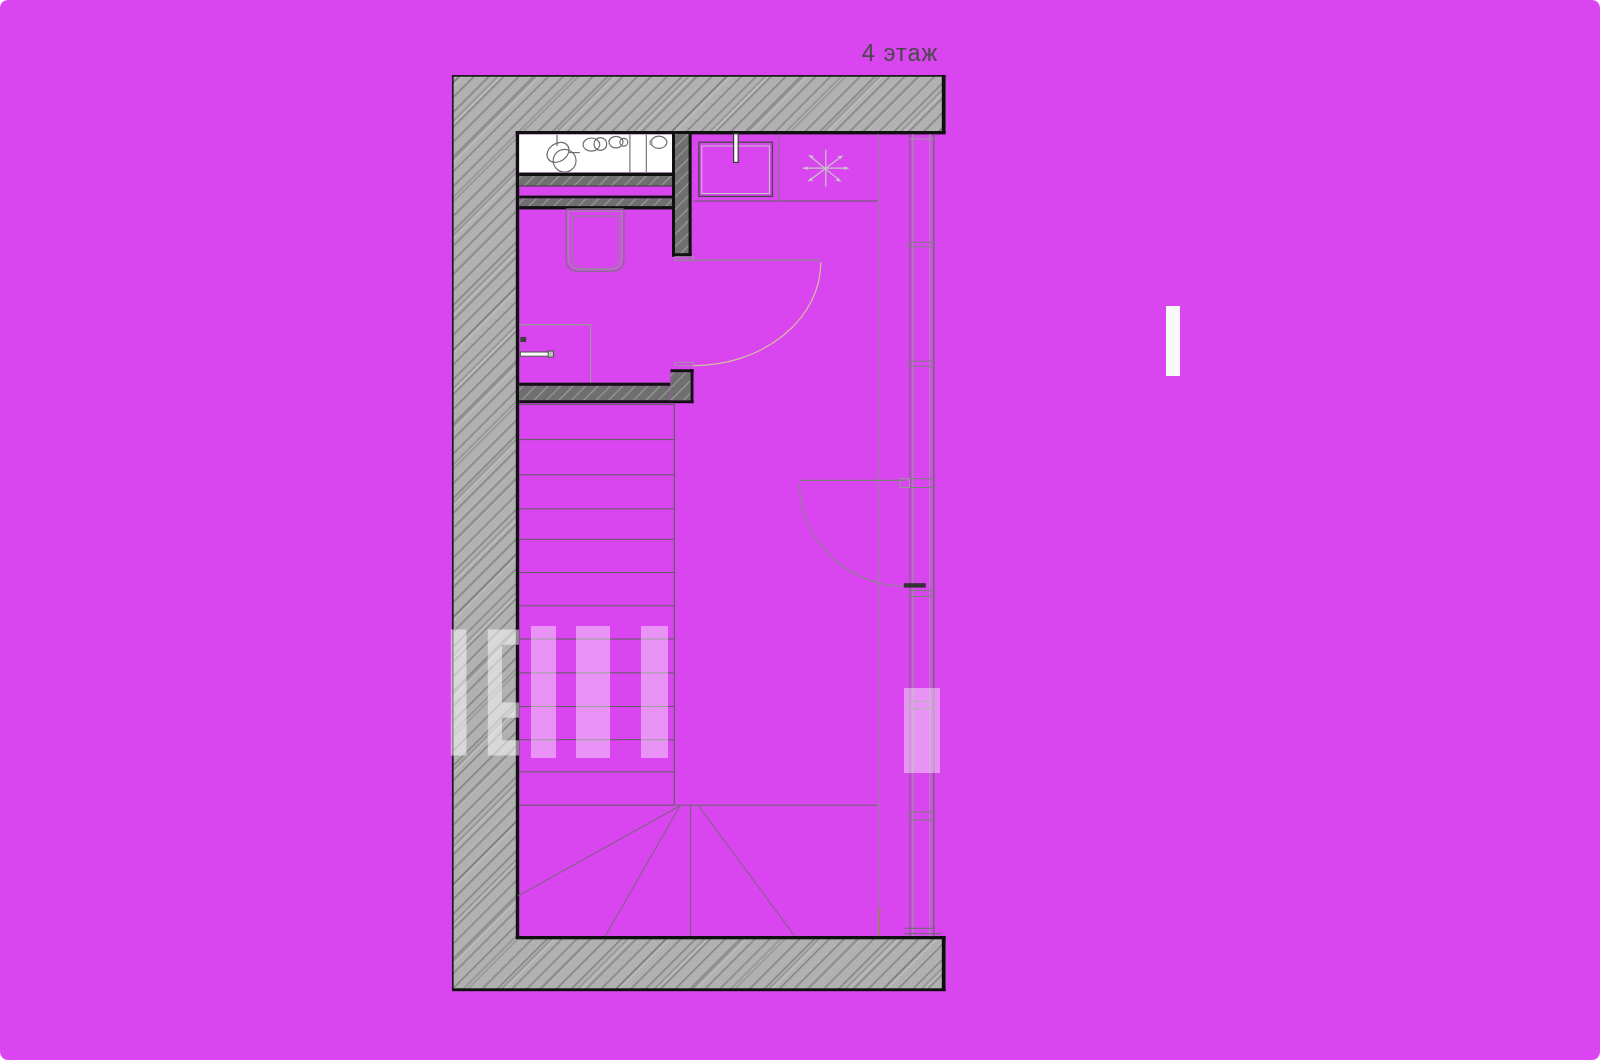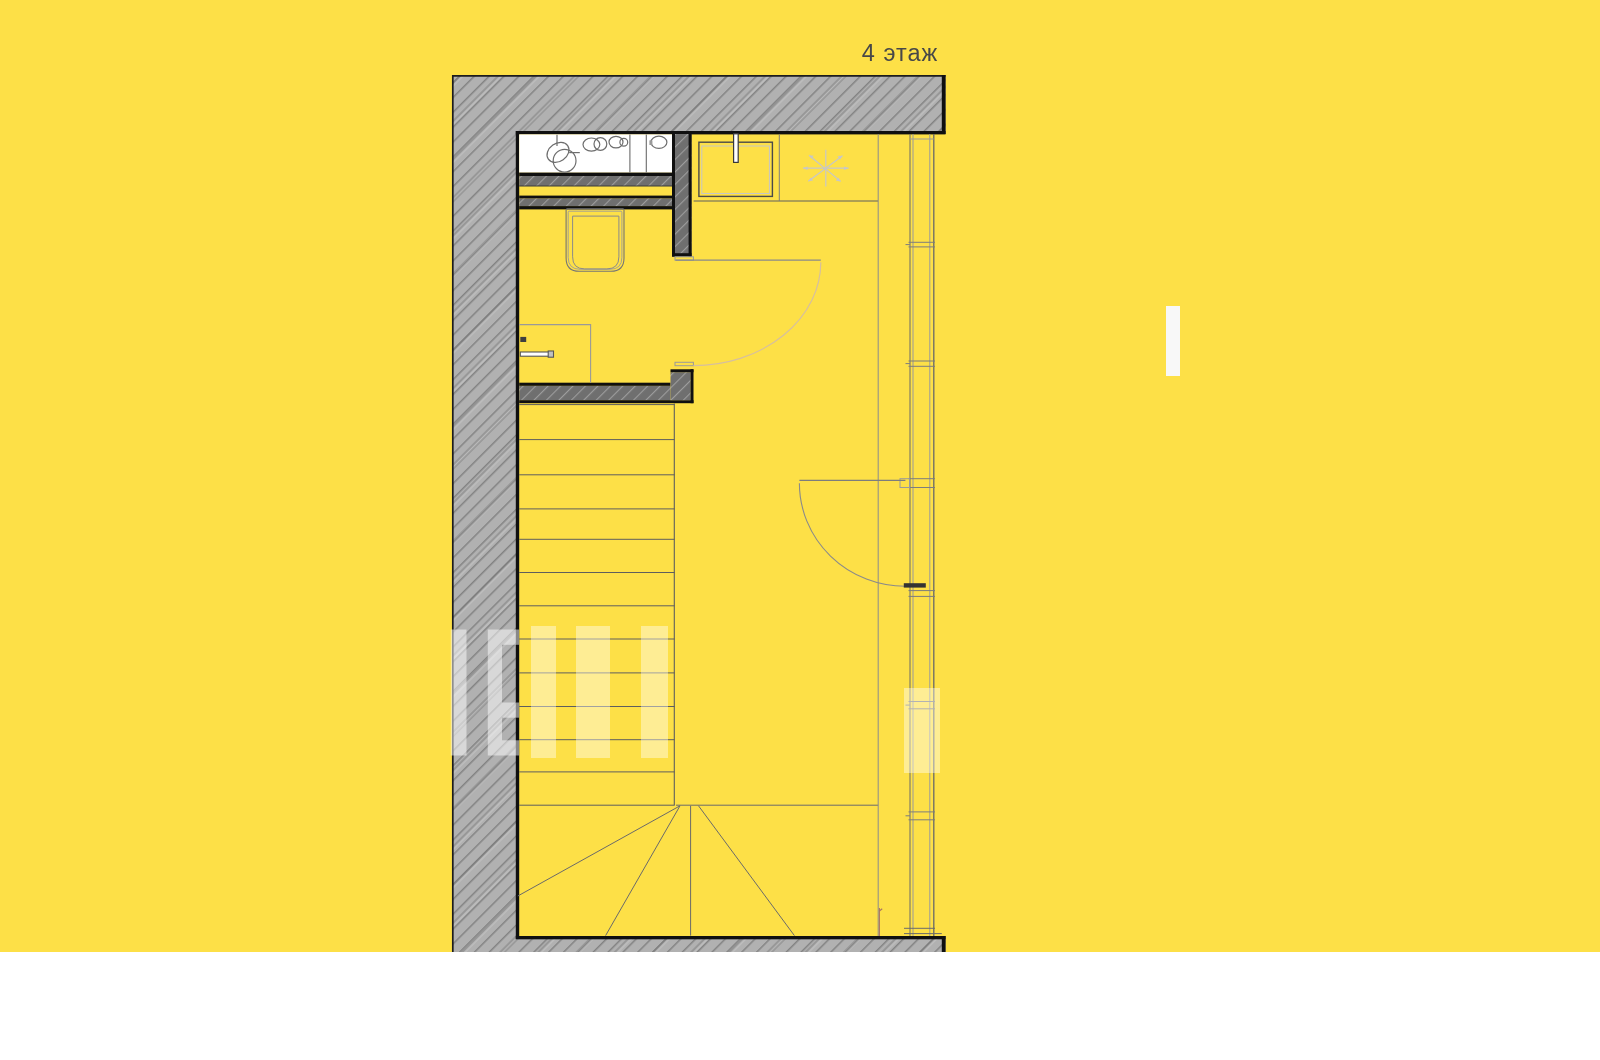--- a/index.html
+++ b/index.html
@@ -1,17 +1,17 @@
 <!DOCTYPE html>
 <html><head>
 <meta charset="utf-8">
 <style>
   html,body{margin:0;padding:0;background:#ffffff;}
-  .page{position:relative;width:1600px;height:952px;background:#fde047;overflow:hidden;
-        font-family:"Liberation Sans", sans-serif;}
+  .page{position:relative;width:1600px;height:1060px;background:#d946ef;overflow:hidden;
+        font-family:"Liberation Sans", sans-serif;border-radius:8px;}
 </style>
 </head>
 <body>
 <div class="page">
 <svg width="1600" height="1060" viewBox="0 0 1600 1060" xmlns="http://www.w3.org/2000/svg">
 <defs>
   <pattern id="exh" patternUnits="userSpaceOnUse" width="10.5" height="10.5" patternTransform="rotate(45)">
     <rect width="10.5" height="10.5" fill="#b1b1b1"></rect>
     <rect width="1.5" height="10.5" fill="#838383"></rect>
   </pattern>

